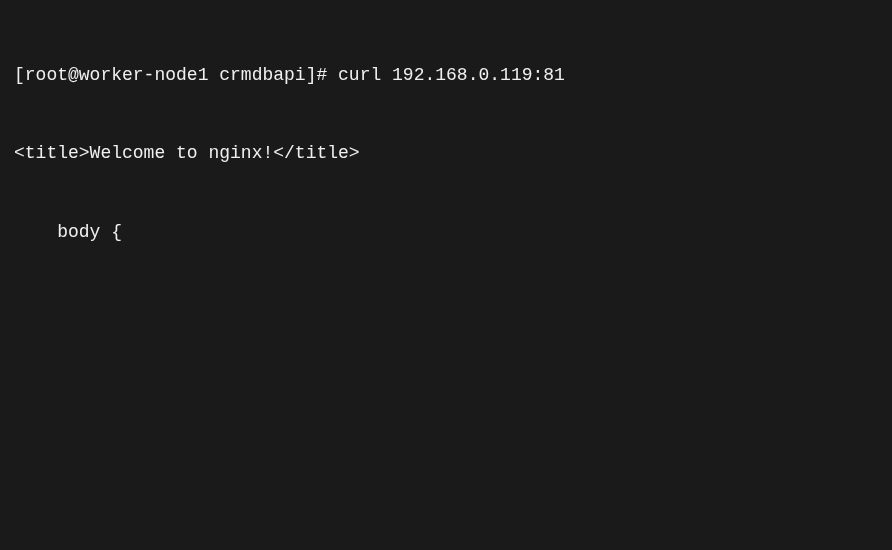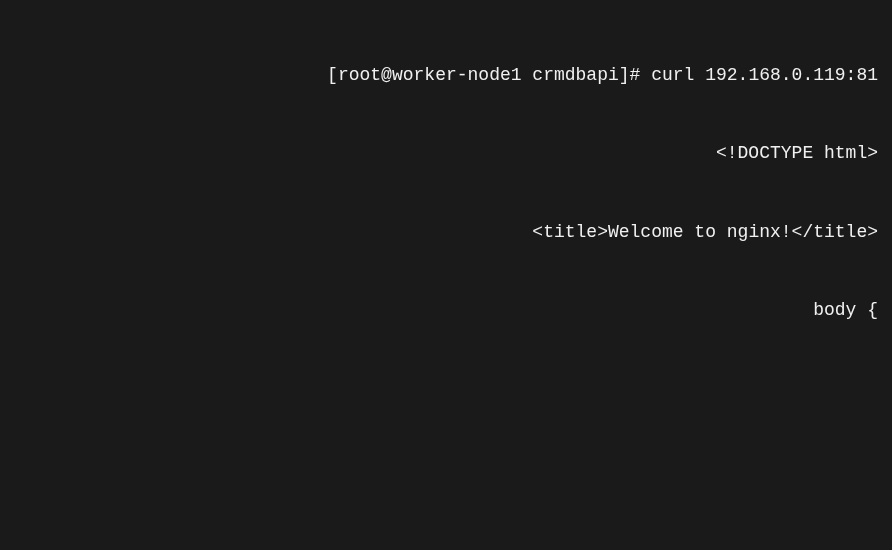--- a/index.html
+++ b/index.html
@@ -1,19 +1,18 @@
 <!DOCTYPE html>
 <html><head>
   <meta charset="utf-8">
   <style>
     * {
       margin: 0;
       padding: 0;
       box-sizing: border-box;
-      text-align: right;
     }
 
     body {
       background-color: #1a1a1a;
       width: 892px;
       height: 550px;
       overflow: hidden;
       font-family: 'Courier New', Courier, monospace;
       font-size: 18px;
       line-height: 1.45;
@@ -32,21 +31,20 @@
     .line {
       display: block;
       white-space: pre;
     }
   </style>
 </head>
 <body>
 
 <div class="terminal">
   <span class="line">[root@worker-node1 crmdbapi]# curl 192.168.0.119:81</span>
-  <span class="line">&lt;!DOCTYPE html&gt;</span>
   <span class="line">&lt;title&gt;Welcome to nginx!&lt;/title&gt;</span>
   <span class="line">    body {</span>
   
   
   
   
   
   
   
   

